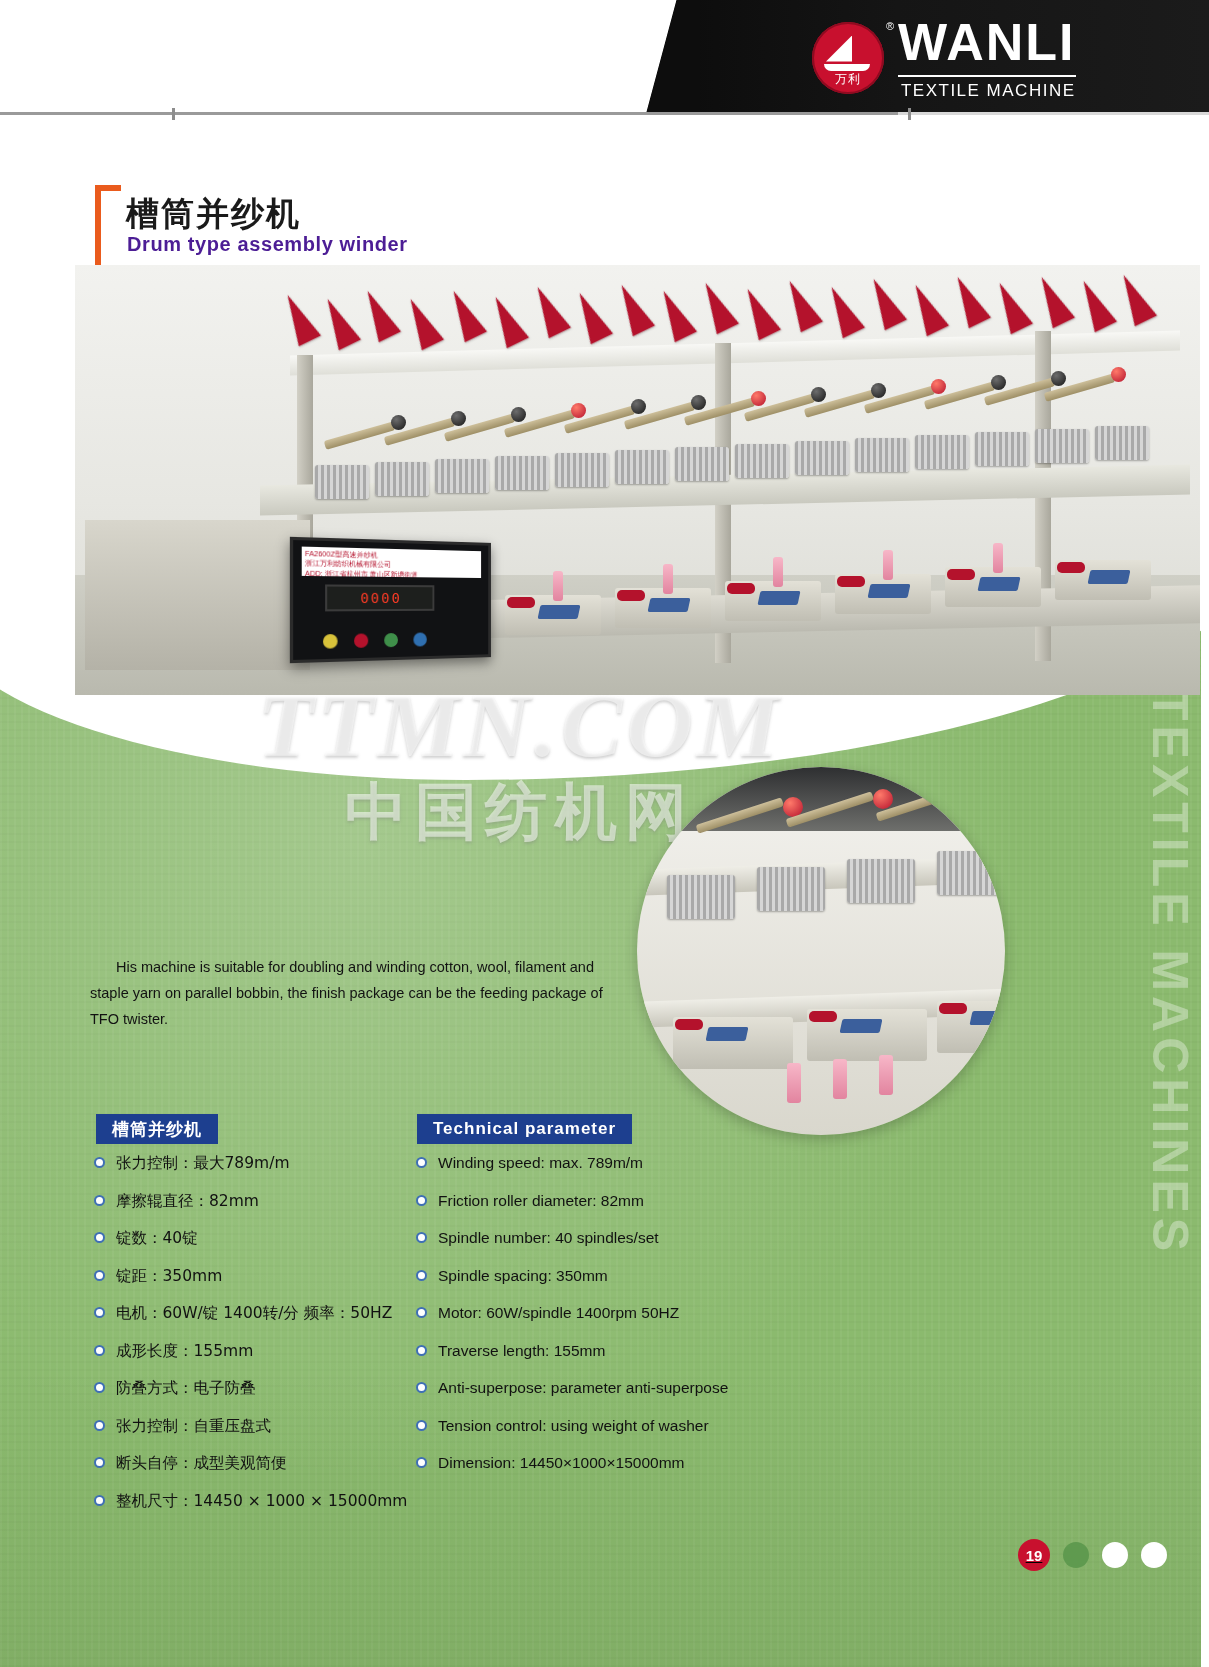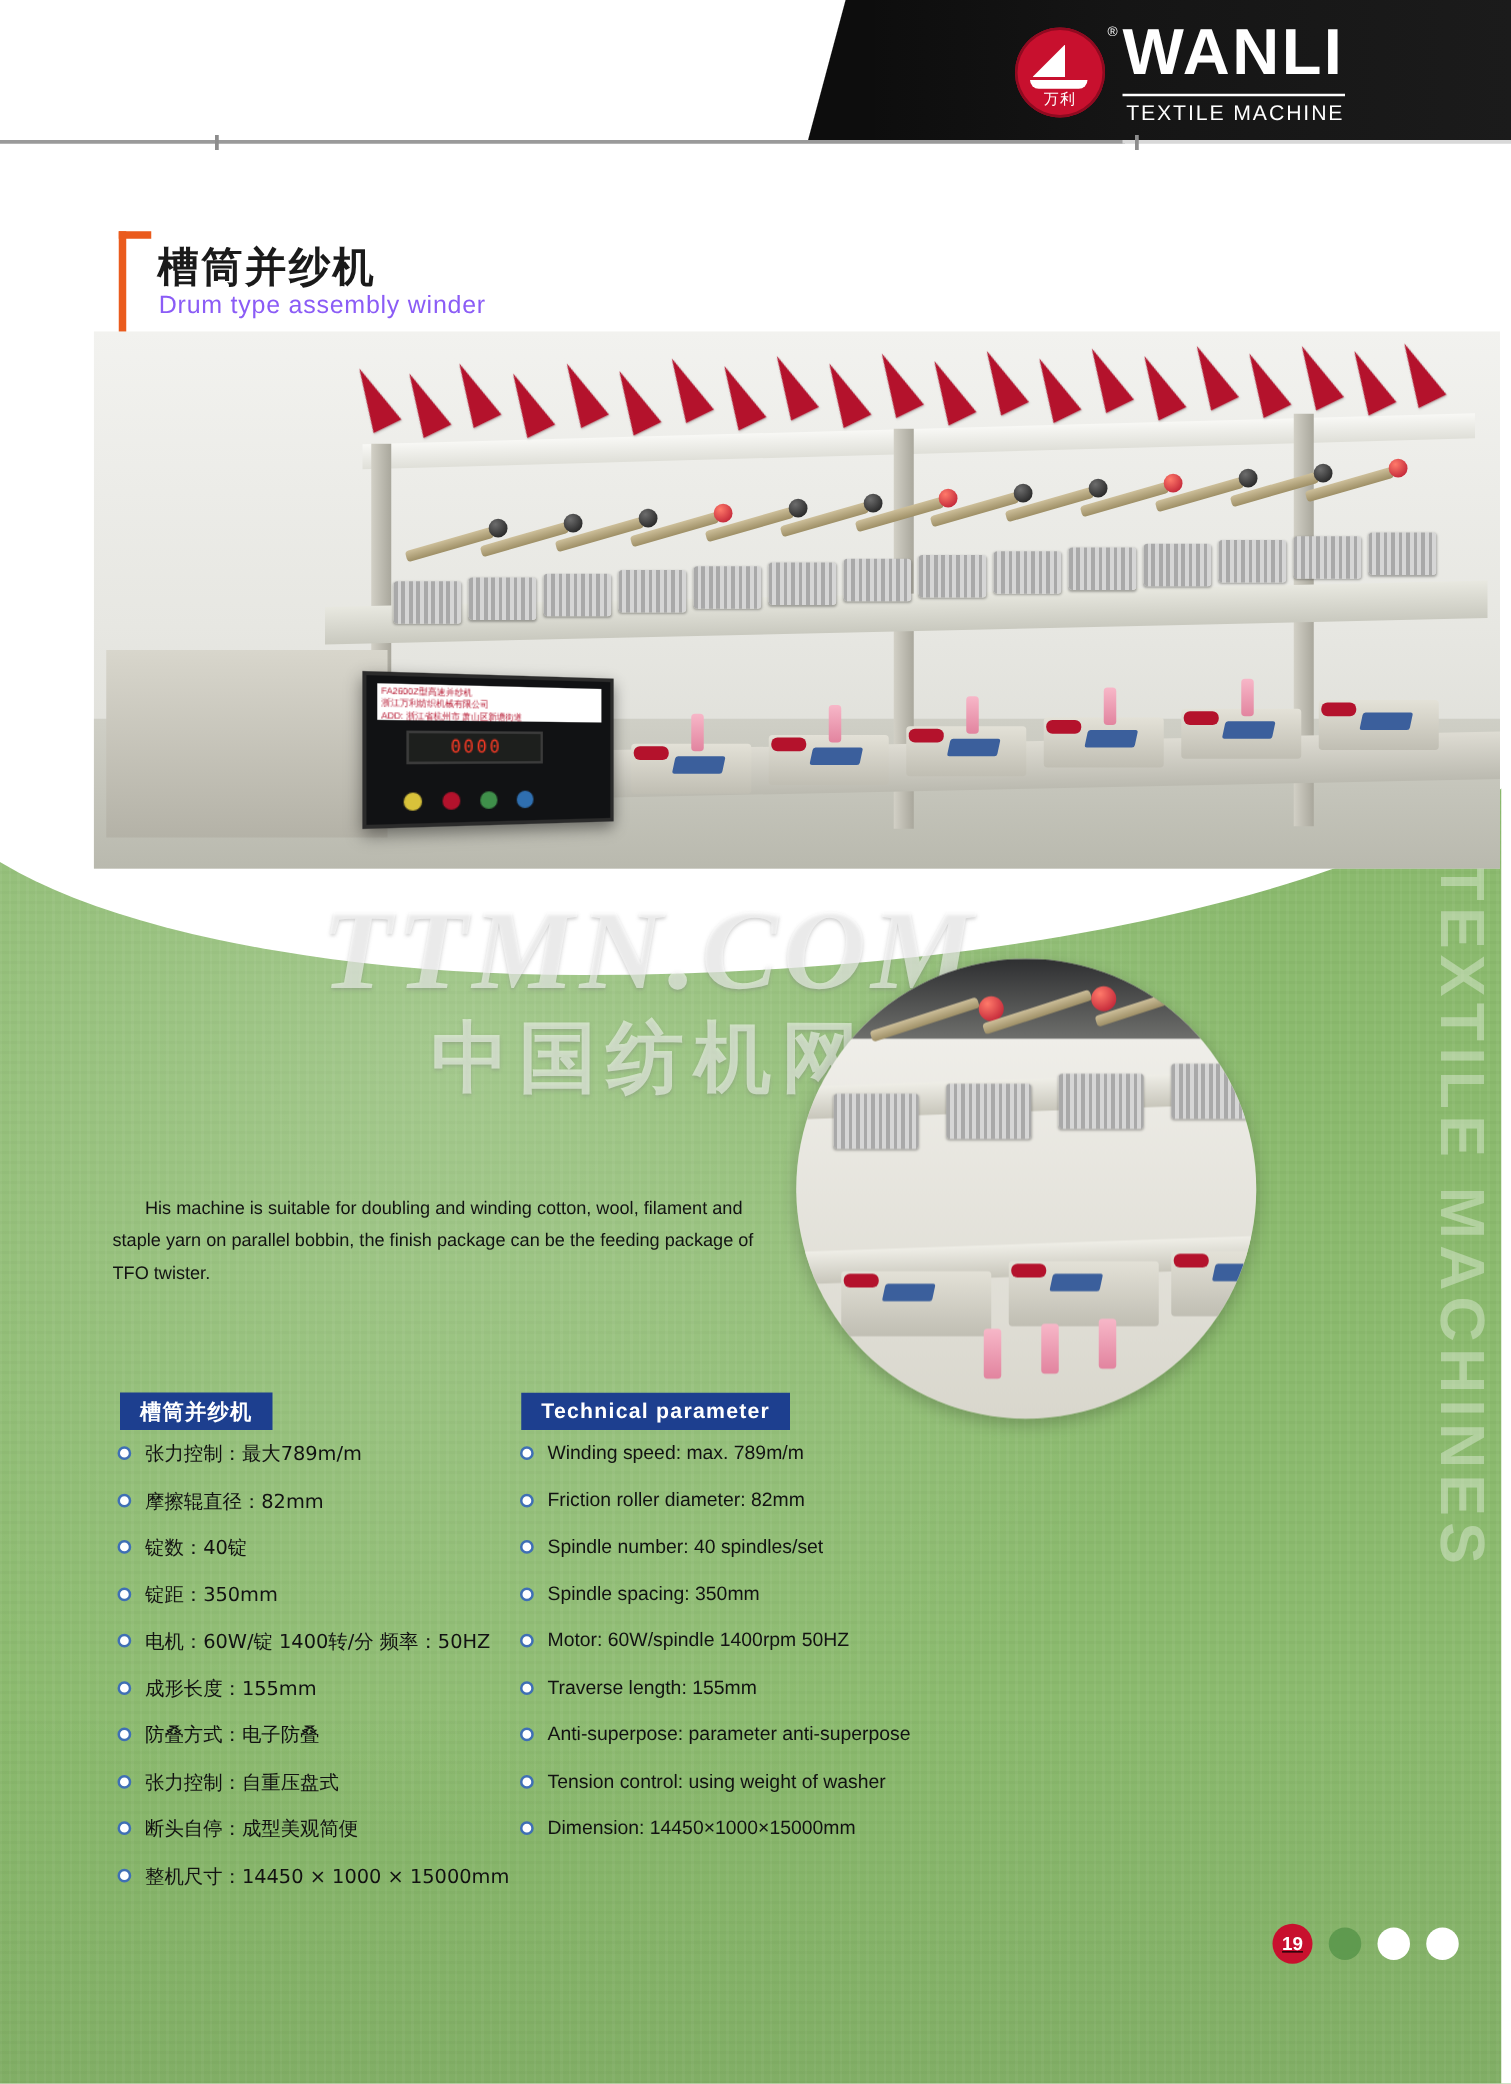--- a/index.html
+++ b/index.html
@@ -125,22 +125,22 @@
     font-size: 33px;
     font-weight: bold;
     color: #1a1a1a;
     letter-spacing: 2px;
     font-family: "DejaVu Sans", sans-serif;
   }
   .title-en {
     position: absolute;
     left: 127px; top: 233px;
     font-size: 20px;
-    font-weight: normal;
-    color: #8b5cf6;
+    font-weight: bold;
+    color: #4c1d95;
     letter-spacing: 0.6px;
   }
 
   
   .green-area {
     position: absolute;
     left: 0; top: 560px;
     width: 1209px; height: 1107px;
     background: #8bba6e;
     overflow: hidden;
@@ -403,21 +403,20 @@
     pointer-events: none;
   }
   .wm-main {
     font-size: 92px;
     font-weight: bold;
     font-style: italic;
     color: rgba(255,255,255,0.55);
     letter-spacing: 4px;
     text-shadow: 0 2px 3px rgba(120,120,120,0.35);
     font-family: "Liberation Serif", serif;
-    margin-top: 34px;
   }
   .wm-sub {
     margin-top: -8px;
     font-size: 62px;
     font-weight: bold;
     color: rgba(255,255,255,0.52);
     letter-spacing: 8px;
     font-family: "DejaVu Sans", sans-serif;
     text-shadow: 0 2px 3px rgba(120,120,120,0.3);
   }

